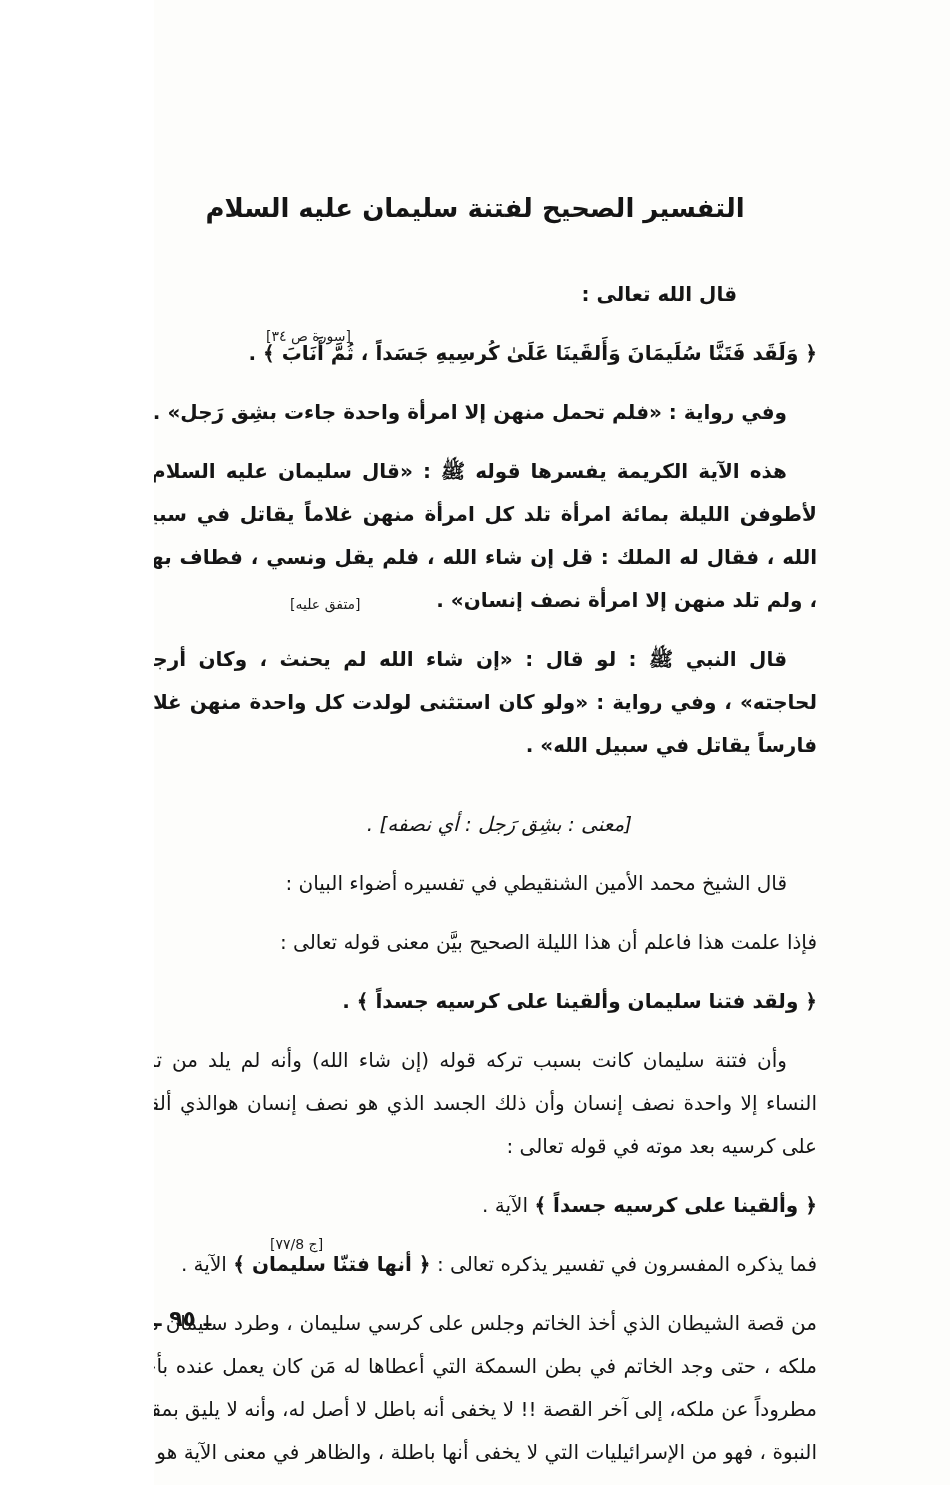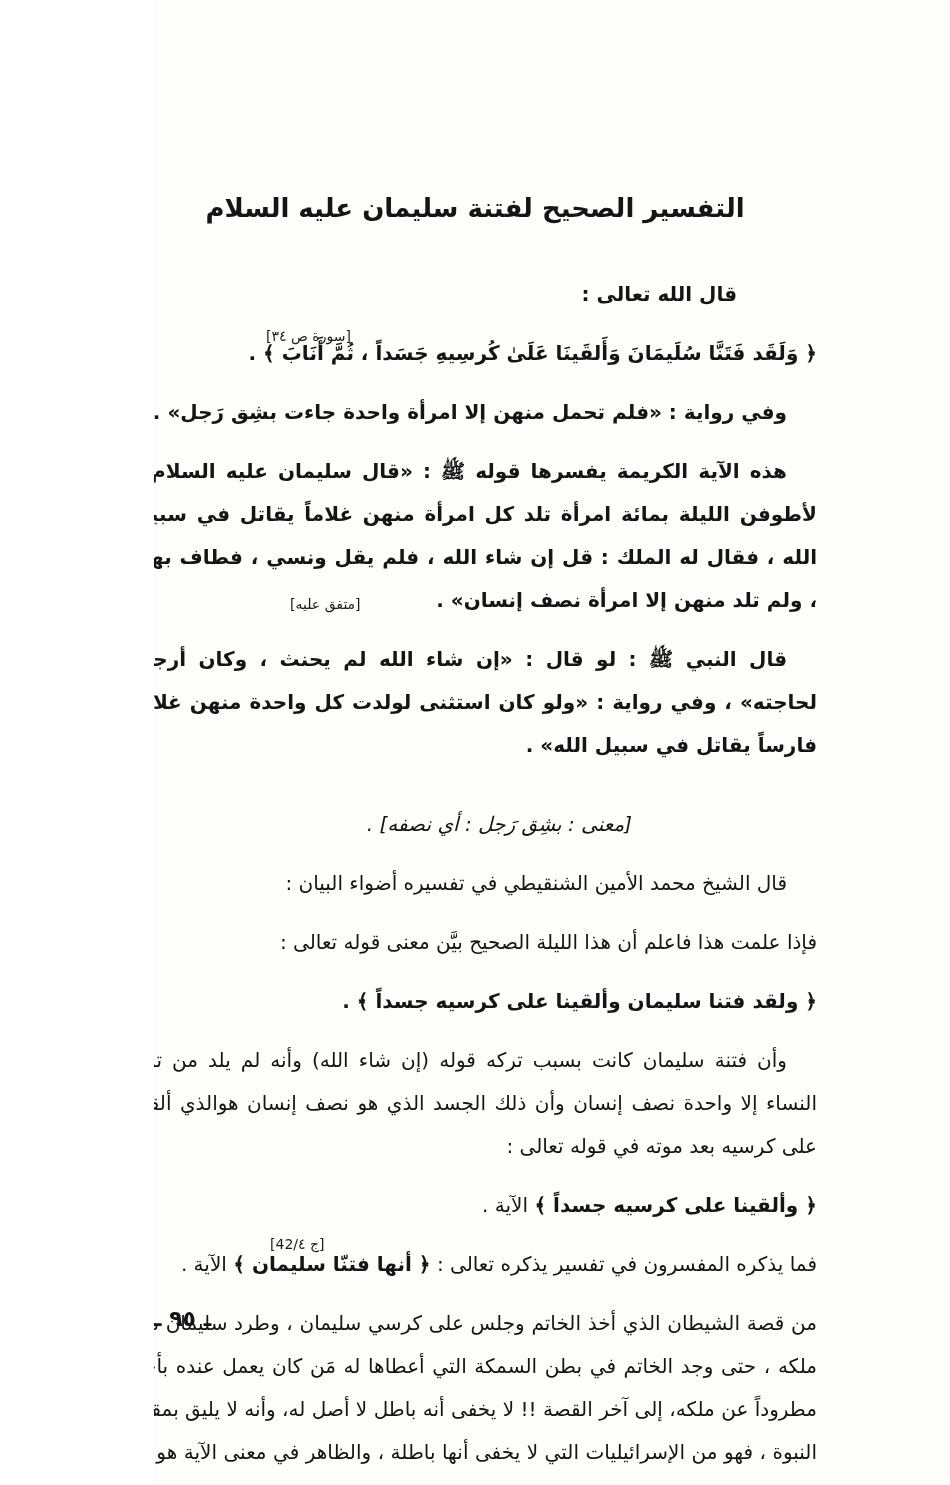--- a/index.html
+++ b/index.html
@@ -100,17 +100,17 @@
     <p><span>فما يذكره المفسرون في تفسير يذكره تعالى : </span><span class="verse-inline">﴿ أنها فتنّا سليمان ﴾</span><span> الآية .</span></p>
 
     <p>من قصة الشيطان الذي أخذ الخاتم وجلس على كرسي سليمان ، وطرد سليمان من ملكه ، حتى وجد الخاتم في بطن السمكة التي أعطاها له مَن كان يعمل عنده بأجر مطروداً عن ملكه، إلى آخر القصة !! لا يخفى أنه باطل لا أصل له، وأنه لا يليق بمقام النبوة ، فهو من الإسرائيليات التي لا يخفى أنها باطلة ، والظاهر في معنى الآية هو ما ذكرنا ، وقد دلت السنة الصحيحة عليه في الجملة ، واختاره بعض المحققين والعلم عند الله تعالى .</p>
 
   </div>
 
   <div class="margin-note note-surah">[سورة ص ٣٤]</div>
 
   <div class="margin-note note-agreed">[متفق عليه]</div>
 
-  <div class="margin-note note-volume">[ج 42/٤]</div>
+  <div class="margin-note note-volume">[ج ٧٧/8]</div>
 
   <div class="page-number">ـ ٩٥ ـ</div>
 
 </div>
 
 </body></html>

